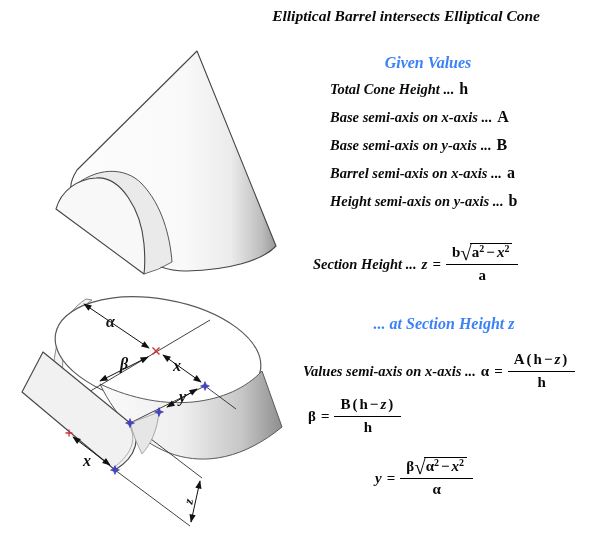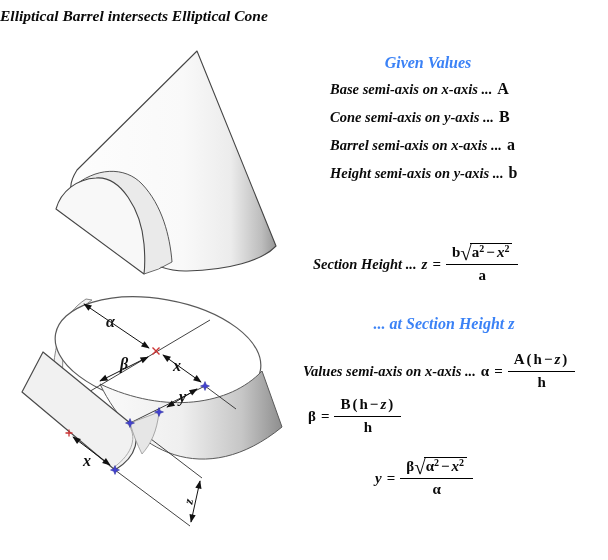--- a/index.html
+++ b/index.html
@@ -1,19 +1,19 @@
 <!DOCTYPE html>
 <html><head>
 <meta charset="utf-8">
 <style>
   html,body{margin:0;padding:0;}
   body{width:608px;height:560px;background:#ffffff;overflow:hidden;position:relative;
        font-family:"Liberation Serif", serif;color:#0a0a0a;}
   .abs{position:absolute;}
-  .title{left:0;top:7px;width:540px;text-align:left;
+  .title{left:0;top:7px;width:540px;text-align:right;
          font-size:15.5px;font-weight:bold;font-style:italic;}
   .bluehead{color:#3b82f6;font-size:16px;font-weight:bold;font-style:italic;text-align:center;}
   .given-list{left:330px;top:80px;}
   .given-item{height:28px;font-size:14.5px;font-weight:bold;font-style:italic;white-space:nowrap;}
   .given-item .gv{font-style:normal;font-size:16px;margin-left:5px;}
   .frow{display:flex;align-items:center;white-space:nowrap;font-size:15px;}
   .flabel{font-weight:bold;font-style:italic;font-size:14.5px;}
   .vu{font-weight:bold;font-style:normal;}
   .vi{font-weight:bold;font-style:italic;}
   .feq{margin:0 5px;font-weight:bold;}
@@ -52,24 +52,27 @@
   <path d="M72,188 C95,167 125,166 142,184 C162,205 170,236 172,262" fill="none" stroke="#555555" stroke-width="1"></path>
   <path d="M56,209 C61,191 77,179 96,178 C121,176 141,210 144,244
            C145,256 145,266 144,274 Z" fill="#f8f8f8" stroke="#454545" stroke-width="1.1" stroke-linejoin="round"></path>
   <path d="M144,274 Q159,270 172,262" fill="none" stroke="#555555" stroke-width="0.9"></path>
 </svg>
 
 <div class="abs bluehead" style="left:328px;top:54px;width:200px">Given Values</div>
 
 <div class="abs given-list">
   <div class="given-item">
+    <span class="gl">Total Cone Height ...</span><span class="gv">h</span>
+  </div>
+  <div class="given-item">
     <span class="gl">Base semi-axis on x-axis ...</span><span class="gv">A</span>
   </div>
   <div class="given-item">
-    <span class="gl">Cone semi-axis on y-axis ...</span><span class="gv">B</span>
+    <span class="gl">Base semi-axis on y-axis ...</span><span class="gv">B</span>
   </div>
   <div class="given-item">
     <span class="gl">Barrel semi-axis on x-axis ...</span><span class="gv">a</span>
   </div>
   <div class="given-item">
     <span class="gl">Height semi-axis on y-axis ...</span><span class="gv">b</span>
   </div>
 </div>
 
 <div class="abs frow" style="left:313px;top:238px;height:52px">

